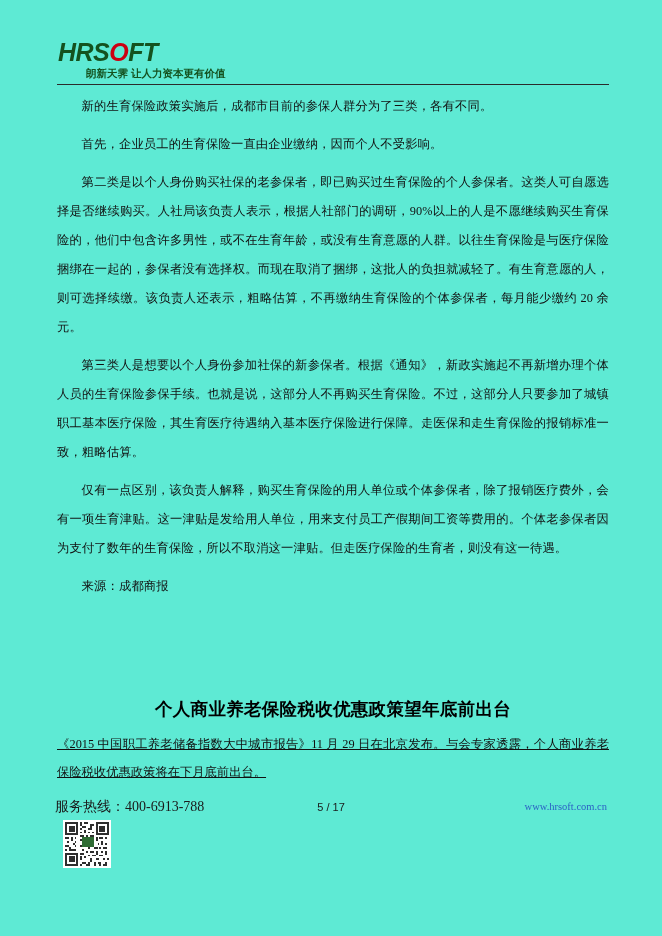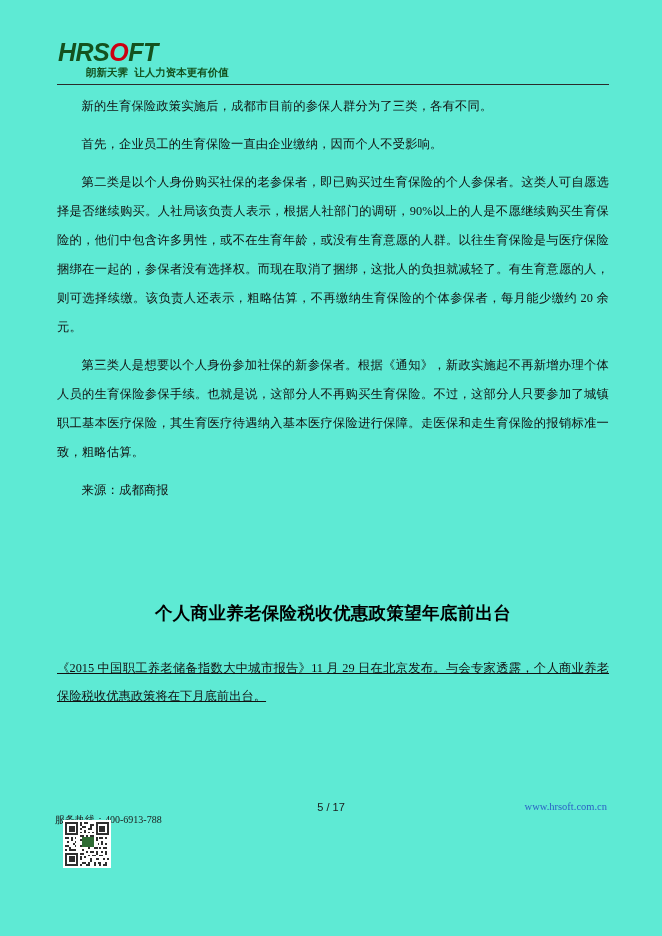--- a/index.html
+++ b/index.html
@@ -47,21 +47,21 @@
     line-height: 24px;
     letter-spacing: -0.5px;
     color: #14521f;
     white-space: nowrap;
   }
   .logo-mark .o-red {
     color: #cc0011;
   }
   .logo-tag {
     margin-top: 3px;
-    font-family: Liberation Mono, monospace;
+    font-family: Liberation Sans, sans-serif;
     font-weight: bold;
     font-size: 10.5px;
     line-height: 13px;
     color: #14521f;
     white-space: nowrap;
     padding-left: 28px;
   }
   .header-rule {
     position: absolute;
     left: 57px;
@@ -85,21 +85,21 @@
     text-align: justify;
     text-justify: inter-ideograph;
     text-indent: 2em;
     color: #111111;
     letter-spacing: 0.15px;
   }
   .spacer-block {
     height: 86px;
   }
   h2.article-title {
-    margin: 0 0 28px 0;
+    margin: 0 0 8px 0;
     font-family: "DejaVu Sans", "Liberation Sans", sans-serif;
     font-weight: bold;
     font-size: 17.5px;
     line-height: 26px;
     text-align: center;
     color: #000000;
     letter-spacing: 0.3px;
   }
   p.lead {
     margin: 0;
@@ -122,22 +122,22 @@
   }
   .footer-inner {
     position: relative;
     margin: 0 auto;
     width: 552px;
     height: 20px;
   }
   .footer-hotline {
     position: absolute;
     left: 0;
-    top: 13px;
-    font-size: 10px;
+    top: 0;
+    font-size: 14px;
     line-height: 18px;
     color: #1a1a1a;
     white-space: nowrap;
   }
   .footer-pageno {
     position: absolute;
     left: 0;
     right: 0;
     top: 0;
     text-align: center;
@@ -180,20 +180,21 @@
     </div>
     <div class="header-rule"></div>
   </div>
 
   <div class="content">
 
     <p class="para">新的生育保险政策实施后，成都市目前的参保人群分为了三类，各有不同。</p>
     <p class="para">首先，企业员工的生育保险一直由企业缴纳，因而个人不受影响。</p>
     <p class="para">第二类是以个人身份购买社保的老参保者，即已购买过生育保险的个人参保者。这类人可自愿选择是否继续购买。人社局该负责人表示，根据人社部门的调研，90%以上的人是不愿继续购买生育保险的，他们中包含许多男性，或不在生育年龄，或没有生育意愿的人群。以往生育保险是与医疗保险捆绑在一起的，参保者没有选择权。而现在取消了捆绑，这批人的负担就减轻了。有生育意愿的人，则可选择续缴。该负责人还表示，粗略估算，不再缴纳生育保险的个体参保者，每月能少缴约 20 余元。</p>
     <p class="para">第三类人是想要以个人身份参加社保的新参保者。根据《通知》，新政实施起不再新增办理个体人员的生育保险参保手续。也就是说，这部分人不再购买生育保险。不过，这部分人只要参加了城镇职工基本医疗保险，其生育医疗待遇纳入基本医疗保险进行保障。走医保和走生育保险的报销标准一致，粗略估算。</p>
+    <p class="para">仅有一点区别，该负责人解释，购买生育保险的用人单位或个体参保者，除了报销医疗费外，会有一项生育津贴。这一津贴是发给用人单位，用来支付员工产假期间工资等费用的。个体老参保者因为支付了数年的生育保险，所以不取消这一津贴。但走医疗保险的生育者，则没有这一待遇。</p>
     <p class="para">来源：成都商报</p>
 
     <div class="spacer-block"></div>
 
     <h2 class="article-title">个人商业养老保险税收优惠政策望年底前出台</h2>
     <p class="lead">《2015 中国职工养老储备指数大中城市报告》11 月 29 日在北京发布。与会专家透露，个人商业养老保险税收优惠政策将在下月底前出台。</p>
 
   </div>
 
   <div class="footer">

